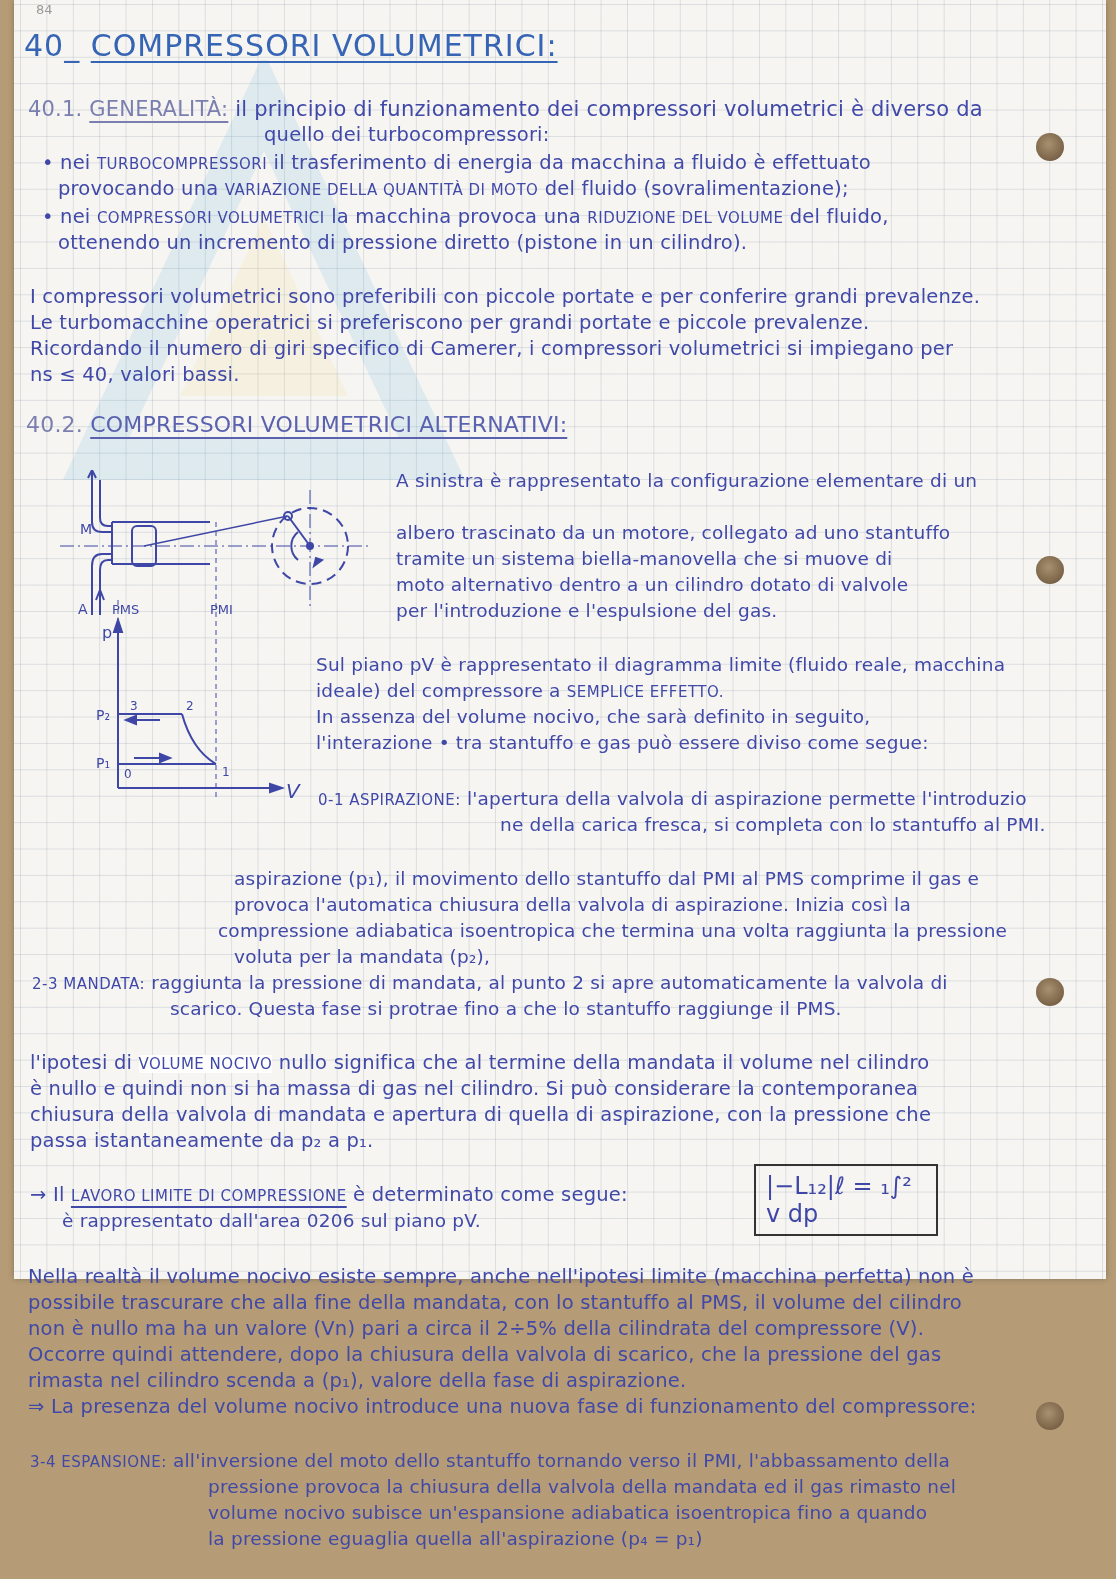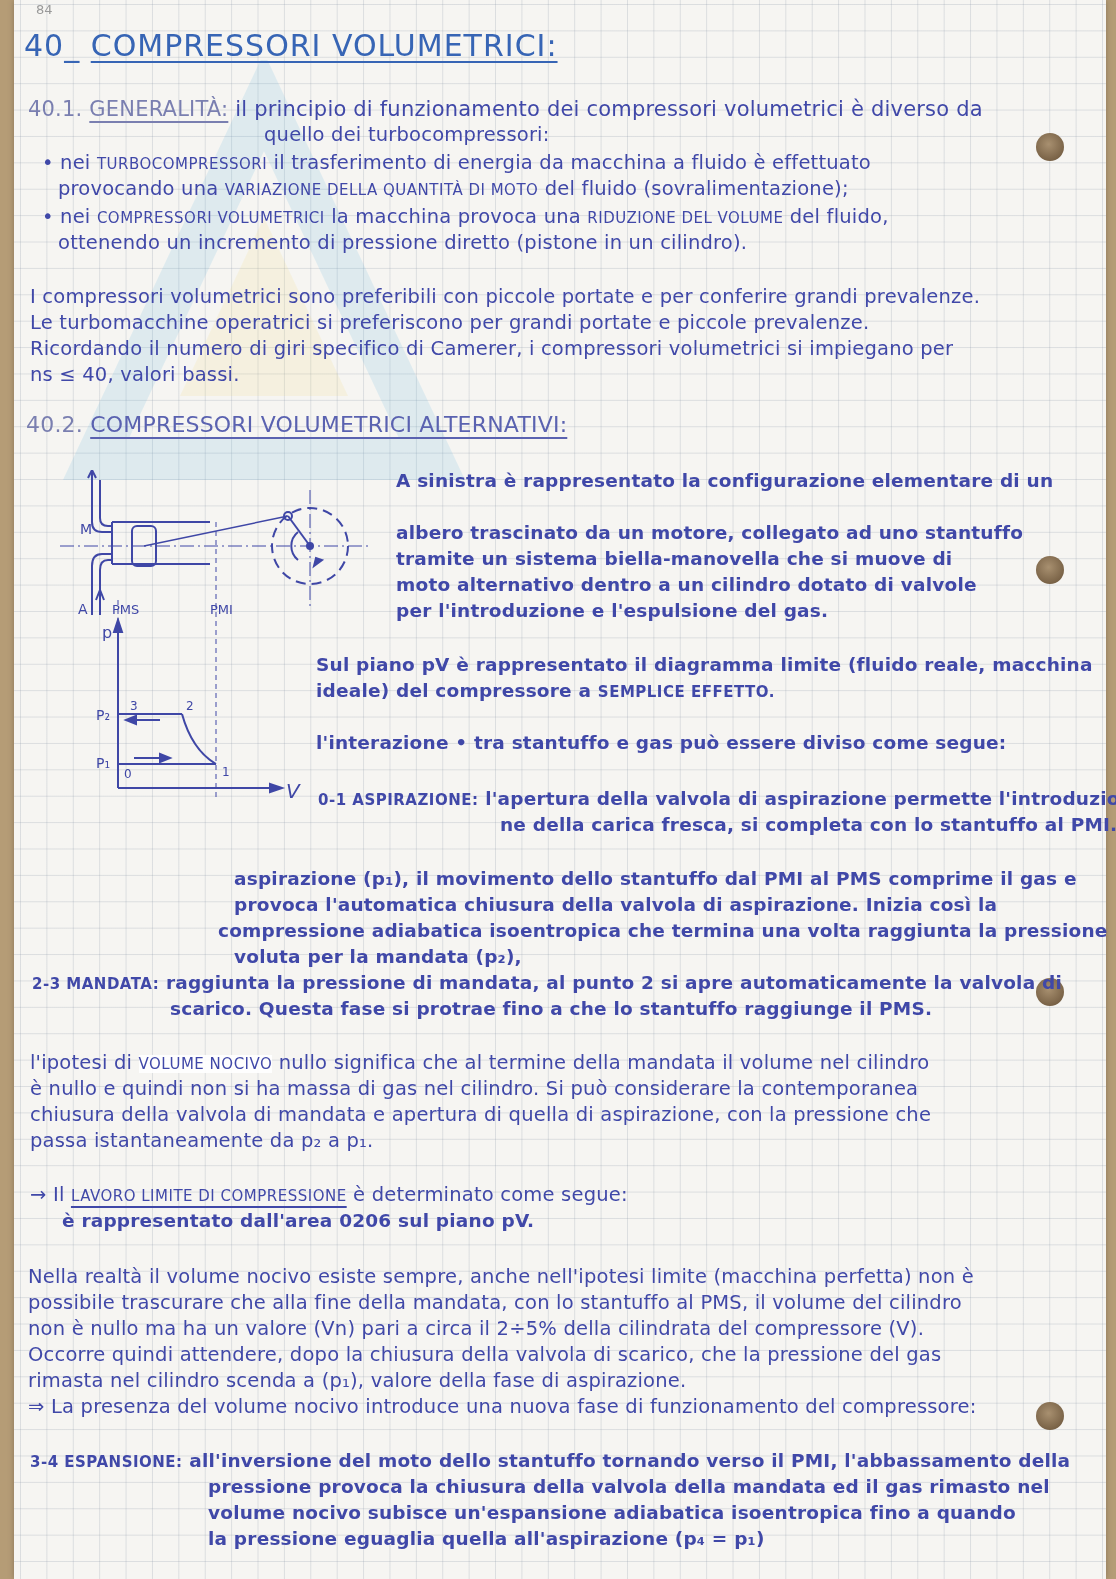--- a/index.html
+++ b/index.html
@@ -3,31 +3,31 @@
 <meta charset="utf-8">
 <style>
   html, body { margin: 0; padding: 0; }
   body {
     width: 1116px; height: 1579px; overflow: hidden;
     background: #b59c76;
     font-family: "DejaVu Sans", sans-serif;
     position: relative;
   }
   .sheet {
-    position: absolute; left: 14px; top: 0; width: 1092px; height: 1579px;
+    position: absolute; left: 14px; top: 0; width: 1092px; height: 1279px;
     background-color: #f6f5f2;
     background-image:
       linear-gradient(to right, rgba(150,160,175,0.28) 1px, transparent 1px),
       linear-gradient(to bottom, rgba(150,160,175,0.28) 1px, transparent 1px);
     background-size: 26.4px 26.4px;
     background-position: 6px 4px;
     box-shadow: 0 0 6px rgba(0,0,0,0.25);
   }
   .t { position: absolute; white-space: nowrap; color: #4048a8; font-size: 19.5px; letter-spacing: 0.2px; line-height: 26px; }
-  .sm { font-size: 18.5px; font-weight: bold; }
+  .sm { font-size: 18.5px; }
   .caps { font-size: 15px; letter-spacing: 0.5px; }
   .title { position: absolute; color: #3765b5; font-size: 30px; letter-spacing: 1px; }
   .under { text-decoration: underline; text-decoration-thickness: 2px; text-underline-offset: 5px; }
   .hole { position: absolute; width: 28px; height: 28px; border-radius: 50%;
           background: radial-gradient(circle at 45% 40%, #a89070, #7a6347 70%, #5e4b35); }
   .pagemark { position: absolute; left: 22px; top: 2px; font-size: 13px; color: #999; }
   .highlight { background: rgba(255,255,255,0.9); }
   .boxed { position: absolute; border: 2px solid #333; padding: 6px 10px; color: #3f47a6; font-size: 24px; background: transparent; }
   svg text { font-family: "DejaVu Sans", sans-serif; }
   .watermark { position: absolute; left: 40px; top: 60px; width: 420px; height: 420px; opacity: 0.12; pointer-events: none; }
@@ -157,20 +157,21 @@
   <div class="t sm" style="left:382px; top:520px;">albero trascinato da un motore, collegato ad uno stantuffo</div>
   <div class="t sm" style="left:382px; top:546px;">tramite un sistema biella-manovella che si muove di</div>
   <div class="t sm" style="left:382px; top:572px;">moto alternativo dentro a un cilindro dotato di valvole</div>
   <div class="t sm" style="left:382px; top:598px;">per l'introduzione e l'espulsione del gas.</div>
 
   <div class="t sm" style="left:302px; top:652px;">Sul piano pV è rappresentato il diagramma limite (fluido reale, macchina</div>
   <div class="t sm" style="left:302px; top:678px;">
     <span>ideale) del compressore a</span>
     <span class="caps">SEMPLICE EFFETTO.</span>
   </div>
+  <div class="t sm" style="left:302px; top:704px;">In assenza del volume nocivo, che sarà definito in seguito,</div>
   <div class="t sm" style="left:302px; top:730px;">l'interazione • tra stantuffo e gas può essere diviso come segue:</div>
 
   <div class="t sm" style="left:304px; top:786px;">
     <span class="caps">0-1 ASPIRAZIONE:</span>
     <span>l'apertura della valvola di aspirazione permette l'introduzio</span>
   </div>
   <div class="t sm" style="left:486px; top:812px;">ne della carica fresca, si completa con lo stantuffo al PMI.</div>
 
   <div class="t sm" style="left:220px; top:866px;">aspirazione (p₁), il movimento dello stantuffo dal PMI al PMS comprime il gas e</div>
   <div class="t sm" style="left:220px; top:892px;">provoca l'automatica chiusura della valvola di aspirazione. Inizia così la</div>
@@ -192,20 +193,21 @@
   <div class="t" style="left:16px; top:1102px;">chiusura della valvola di mandata e apertura di quella di aspirazione, con la pressione che</div>
   <div class="t" style="left:16px; top:1128px;">passa istantaneamente da p₂ a p₁.</div>
 
   <div class="t" style="left:16px; top:1182px;">
     <span>→</span>
     <span>Il</span>
     <span class="caps under">LAVORO LIMITE DI COMPRESSIONE</span>
     <span>è determinato come segue:</span>
   </div>
   <div class="t sm" style="left:48px; top:1208px;">è rappresentato dall'area 0206 sul piano pV.</div>
+  <div class="boxed" style="left:740px; top:1164px; width:160px;">|−L₁₂|ℓ = ₁∫² v dp</div>
 
   <div class="t" style="left:14px; top:1264px;">Nella realtà il volume nocivo esiste sempre, anche nell'ipotesi limite (macchina perfetta) non è</div>
   <div class="t" style="left:14px; top:1290px;">possibile trascurare che alla fine della mandata, con lo stantuffo al PMS, il volume del cilindro</div>
   <div class="t" style="left:14px; top:1316px;">non è nullo ma ha un valore (Vn) pari a circa il 2÷5% della cilindrata del compressore (V).</div>
   <div class="t" style="left:14px; top:1342px;">Occorre quindi attendere, dopo la chiusura della valvola di scarico, che la pressione del gas</div>
   <div class="t" style="left:14px; top:1368px;">rimasta nel cilindro scenda a (p₁), valore della fase di aspirazione.</div>
   <div class="t" style="left:14px; top:1394px;">⇒ La presenza del volume nocivo introduce una nuova fase di funzionamento del compressore:</div>
 
   <div class="t sm" style="left:16px; top:1448px;">
     <span class="caps">3-4 ESPANSIONE:</span>

